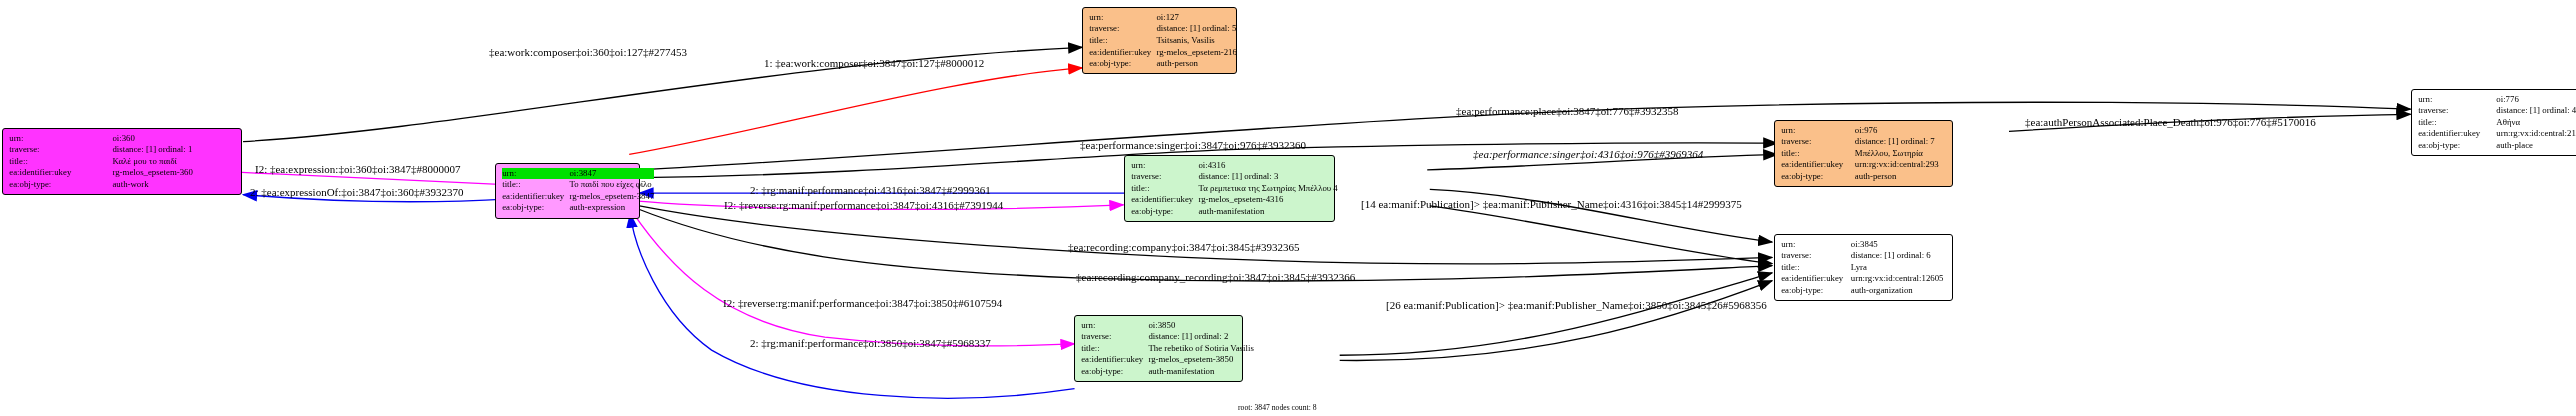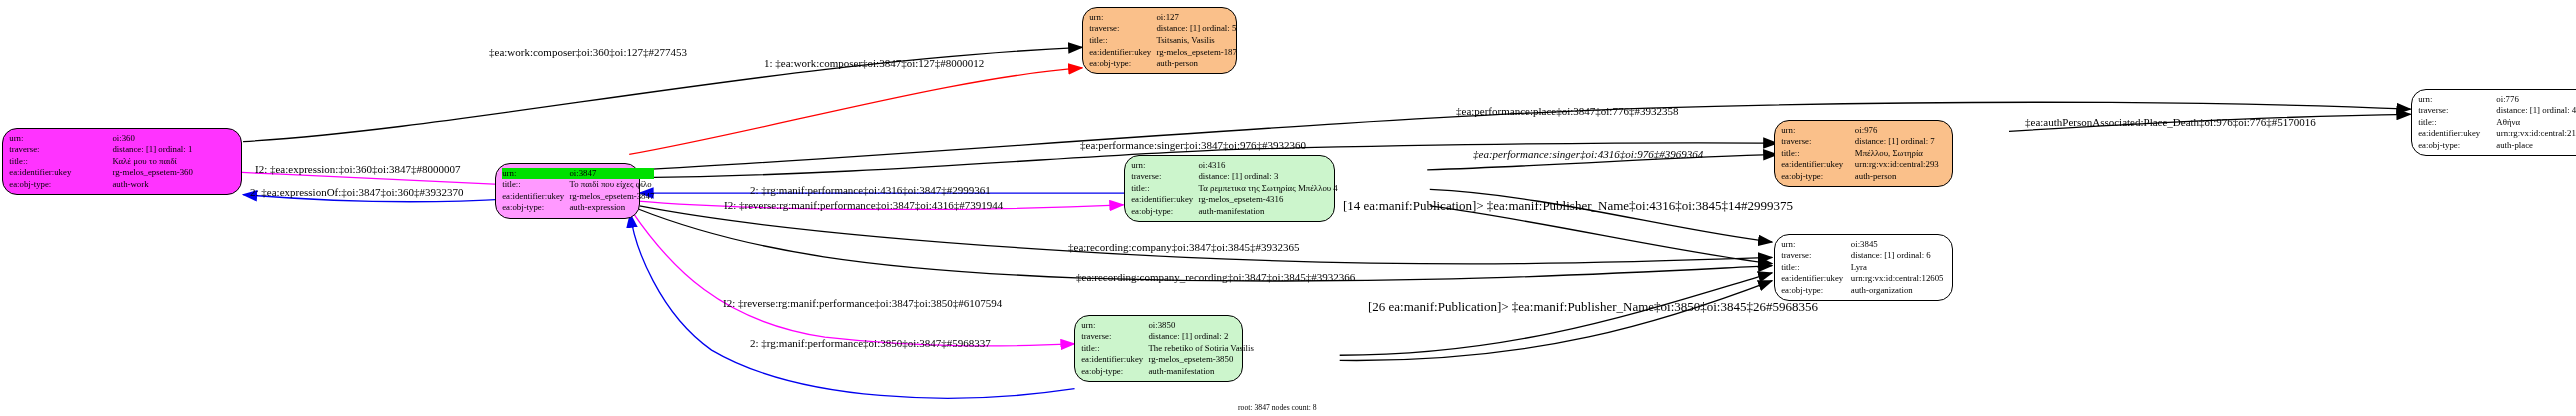--- a/index.html
+++ b/index.html
@@ -5,21 +5,21 @@
 <style>
   html,body{margin:0;padding:0;background:#ffffff;}
   body{font-family:"Liberation Serif","DejaVu Serif",serif;}
   #canvas{position:relative;width:2614px;height:416px;background:#ffffff;overflow:hidden;}
   svg.edges{position:absolute;left:0;top:0;width:2614px;height:416px;pointer-events:none;}
 
   .node{
     position:absolute;
     box-sizing:border-box;
     border:1px solid #000000;
-    border-radius:15px;
+    border-radius:3px;
     padding:3.6px 5.2px 3.6px 6.2px;
     background:#ffffff;
   }
   .node table{border-collapse:collapse;width:100%;}
   .node td{
     font-size:8.8px;
     line-height:1.32;
     color:#000000;
     white-space:nowrap;
     padding:0 0 0 0;
@@ -36,21 +36,21 @@
   .n-white{background:#ffffff;}
 
   .elabel{
     position:absolute;
     font-size:11px;
     line-height:1;
     color:#000000;
     white-space:nowrap;
     background:transparent;
   }
-  .elabel.sm{font-size:13px;}
+  .elabel.sm{font-size:11px;margin-left:18px;}
   .footer{
     position:absolute;
     font-size:7.7px;
     color:#000000;
     white-space:nowrap;
   }
 </style>
 </head>
 <body>
 
@@ -167,21 +167,21 @@
       <tr>
         <td class="k">traverse:</td>
         <td class="v">distance: [1]     ordinal: 5</td>
       </tr>
       <tr>
         <td class="k">title::</td>
         <td class="v">Tsitsanis, Vasilis</td>
       </tr>
       <tr>
         <td class="k">ea:identifier:ukey</td>
-        <td class="v">rg-melos_epsetem-187</td>
+        <td class="v">rg-melos_epsetem-216</td>
       </tr>
       <tr>
         <td class="k">ea:obj-type:</td>
         <td class="v">auth-person</td>
       </tr>
     </tbody>
       </table>
   </div>
 
   <div class="node n-lgreen" style="left:1124px; top:155px; width:211px;">

